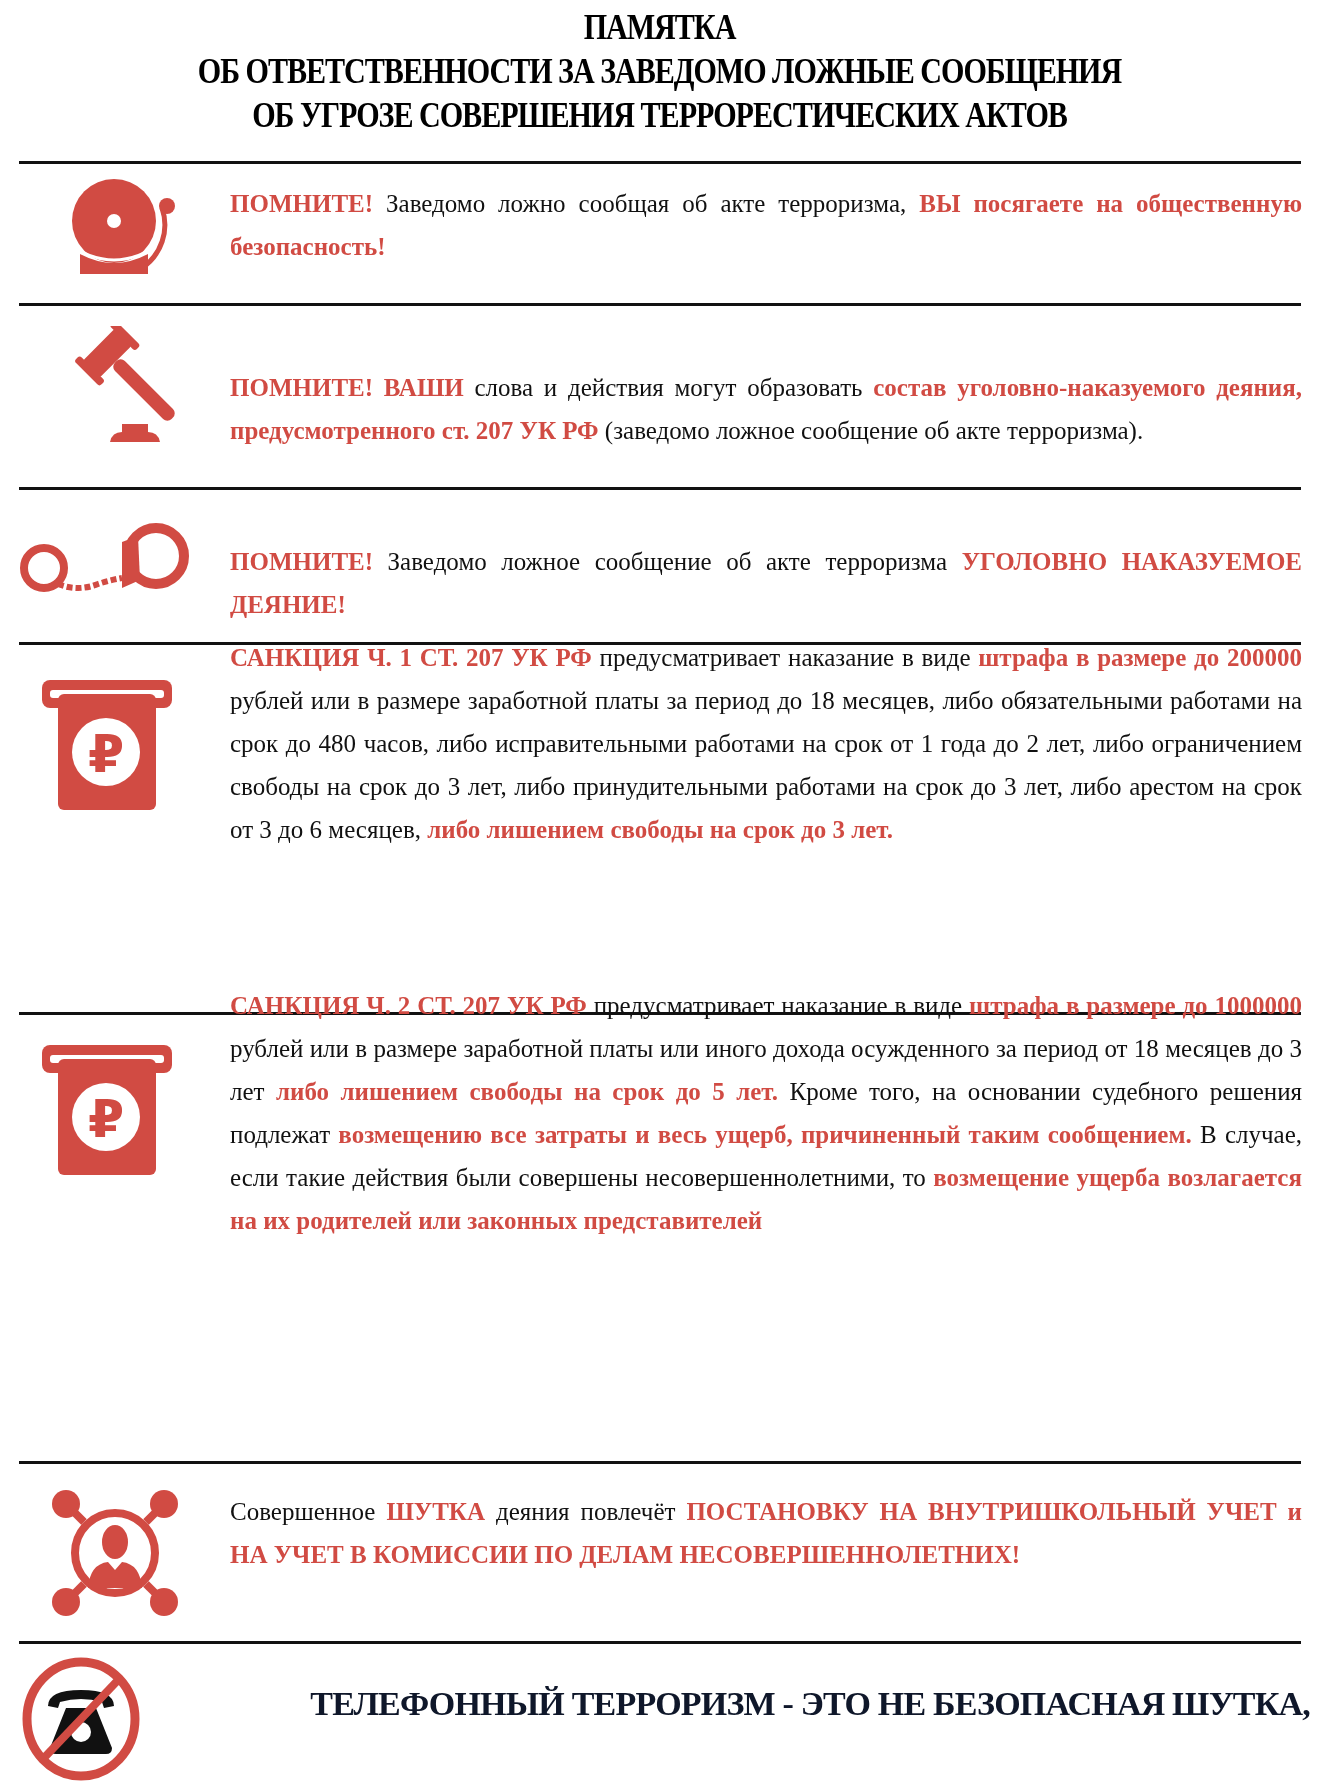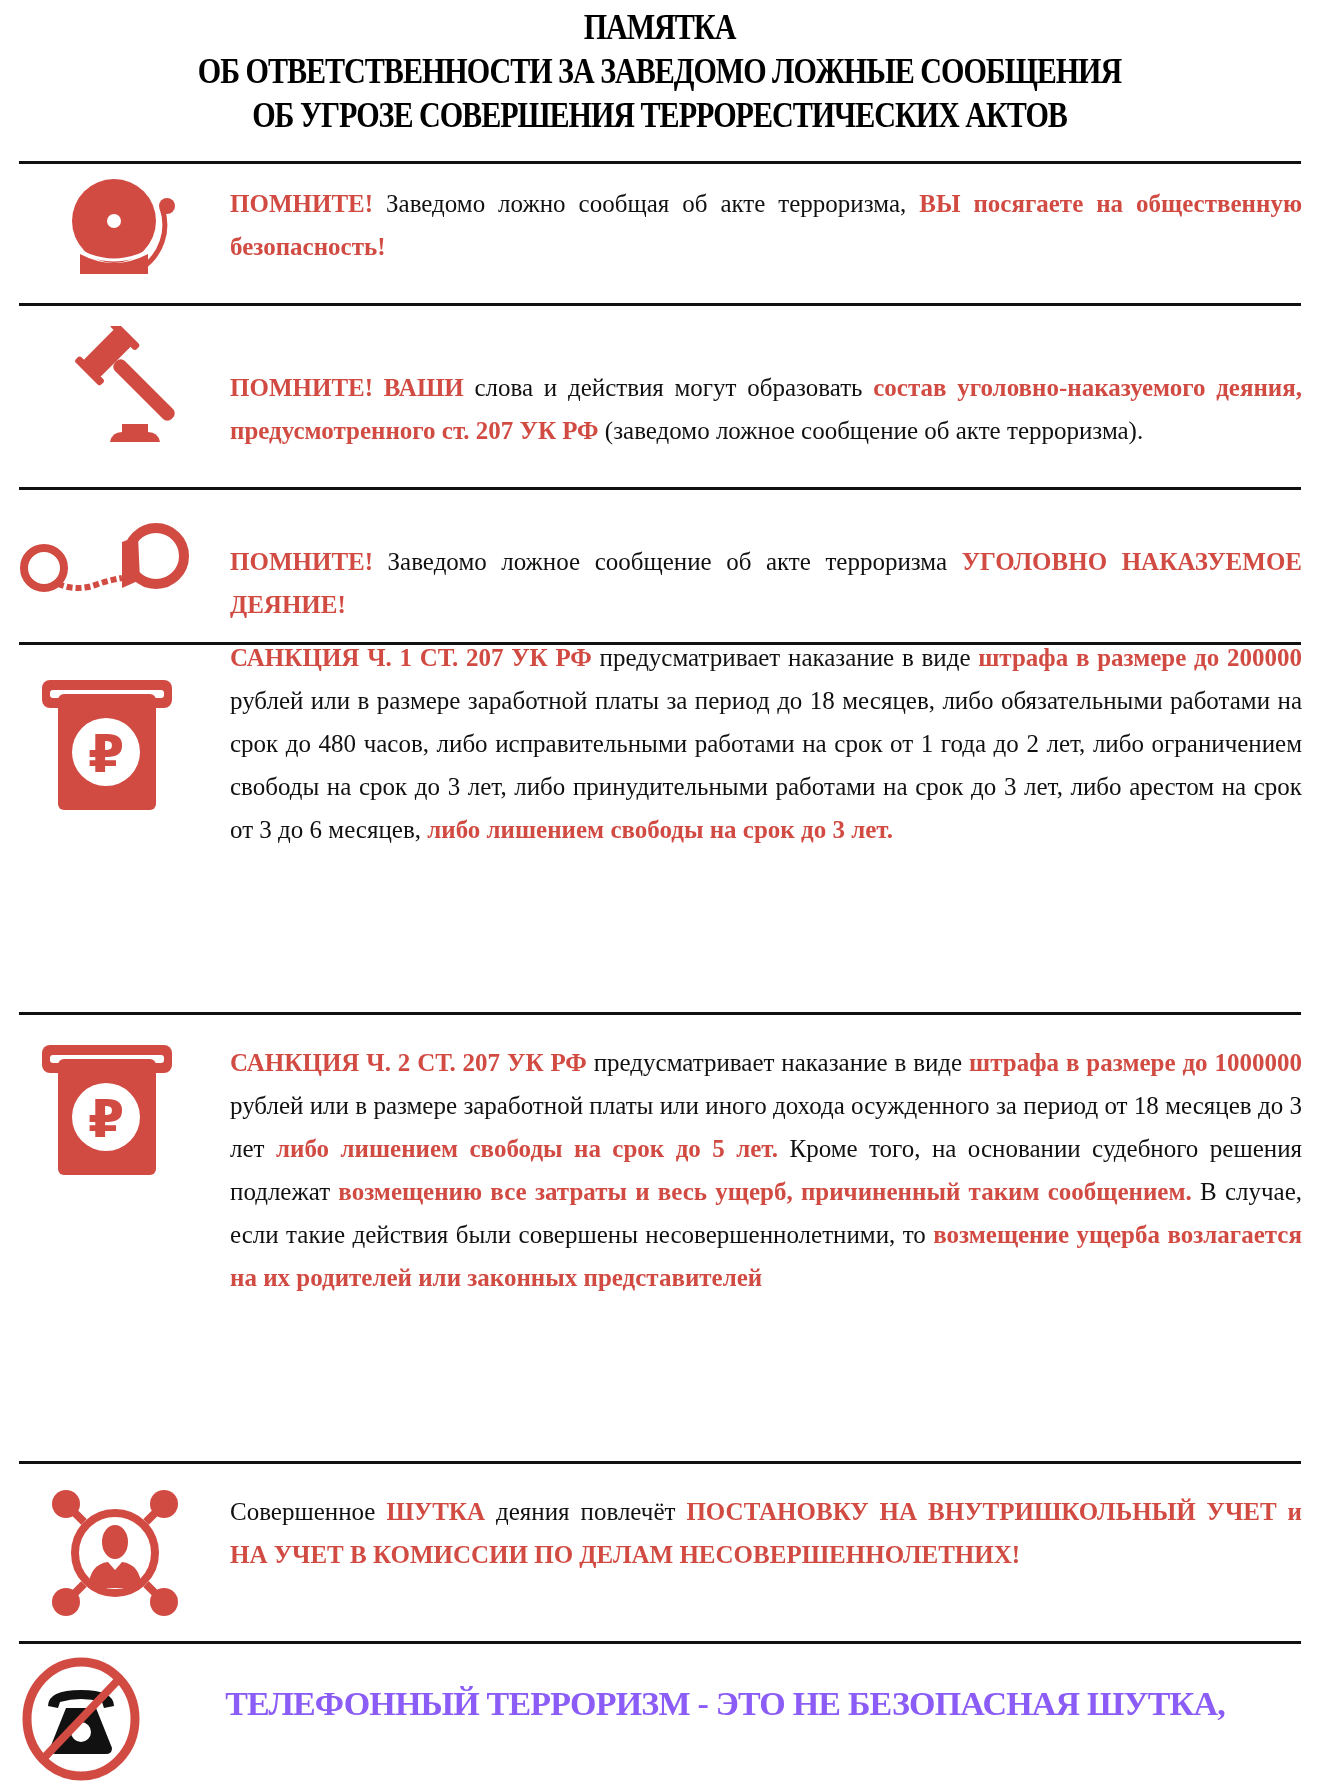--- a/index.html
+++ b/index.html
@@ -19,22 +19,22 @@
   }
   .icon { position: absolute; }
   .block {
     position: absolute; left: 230px; width: 1072px;
     font-size: 25px; line-height: 43px; text-align: justify;
     text-align-last: left;
   }
   .red { color: #d14b43; font-weight: bold; }
   .blk { color: #111; }
   .final {
-    position: absolute; left: 140px; width: 1170px; text-align: center;
-    font-weight: bold; font-size: 34px; line-height: 44px; color: #8b5cf6;
+    position: absolute; left: 140px; width: 1170px; text-align: right;
+    font-weight: bold; font-size: 34px; line-height: 44px; color: #0f172a;
     letter-spacing: -0.8px;
   }
   .final div { white-space: nowrap; }
 </style>
 </head>
 <body>
 
 <div class="title">
   <div>ПАМЯТКА</div>
   <div>ОБ ОТВЕТСТВЕННОСТИ ЗА ЗАВЕДОМО ЛОЖНЫЕ СООБЩЕНИЯ</div>
@@ -108,21 +108,21 @@
 
 <div class="icon" style="left:42px; top:1045px; width:132px; height:132px;">
   <svg width="132" height="132" viewBox="0 0 132 132">
     <rect x="0" y="0" width="130" height="28" rx="8" fill="#d14b43"></rect>
     <rect x="8" y="10" width="114" height="8" rx="3" fill="#fff"></rect>
     <rect x="16" y="14" width="98" height="116" rx="6" fill="#d14b43"></rect>
     <ellipse cx="64" cy="72" rx="34" ry="34" fill="#fff"></ellipse>
     <text x="64" y="92" text-anchor="middle" font-family="DejaVu Sans, sans-serif" font-weight="bold" font-size="52" fill="#d14b43">₽</text>
   </svg>
 </div>
-<div class="block" style="top:1041px;">
+<div class="block" style="top:984px;">
   <span class="red">САНКЦИЯ Ч. 2 СТ. 207 УК РФ</span><span class="blk"> предусматривает наказание в виде </span><span class="red">штрафа в размере до 1000000</span><span class="blk"> рублей или в размере заработной платы или иного дохода осужденного за период от 18 месяцев до 3 лет </span><span class="red">либо лишением свободы на срок до 5 лет.</span><span class="blk"> Кроме того, на основании судебного решения подлежат </span><span class="red">возмещению все затраты и весь ущерб, причиненный таким сообщением.</span><span class="blk"> В случае, если такие действия были совершены несовершеннолетними, то </span><span class="red">возмещение ущерба возлагается на их родителей или законных представителей</span>
 </div>
 
 <div class="divider" style="top:1461px"></div>
 
 <div class="icon" style="left:50px; top:1488px; width:130px; height:130px;">
   <svg width="130" height="130" viewBox="0 0 130 130">
     <line x1="18" y1="18" x2="112" y2="112" stroke="#d14b43" stroke-width="8"></line>
     <line x1="112" y1="18" x2="18" y2="112" stroke="#d14b43" stroke-width="8"></line>
     <circle cx="16" cy="16" r="14" fill="#d14b43"></circle>

